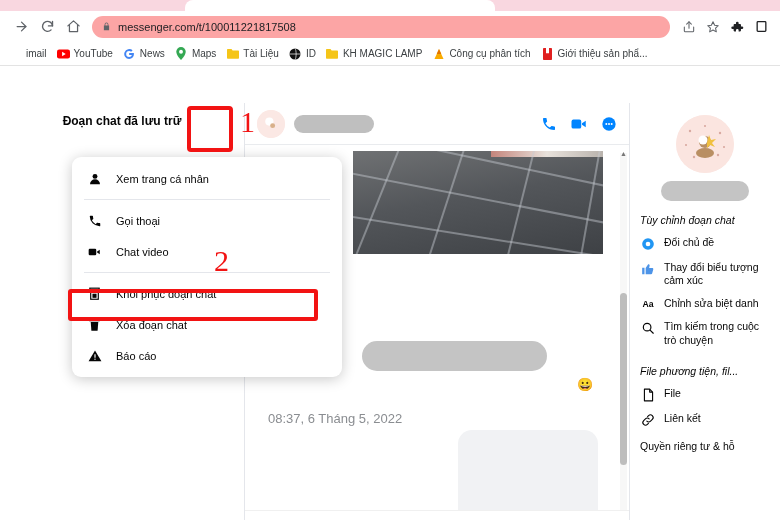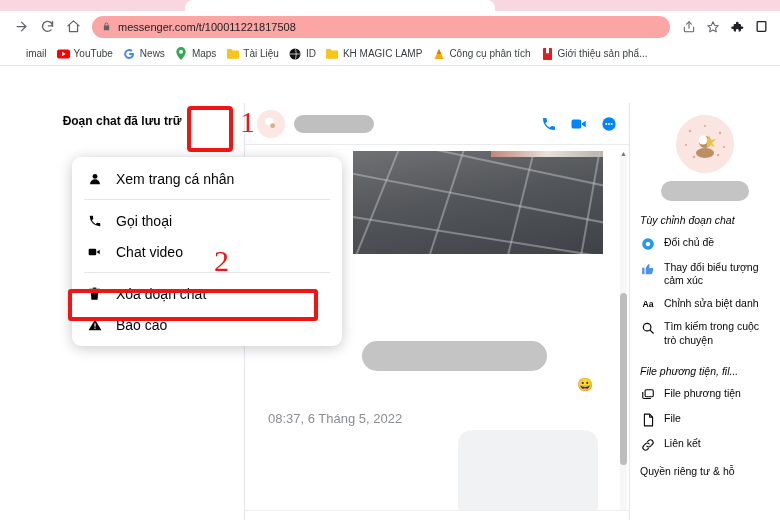--- a/index.html
+++ b/index.html
@@ -279,21 +279,21 @@
     padding: 6px 0;
     z-index: 60;
   }
   .menu-item {
     height: 31px;
     display: flex; align-items: center;
     padding: 0 14px;
     gap: 13px;
   }
   .menu-ico { width: 17px; display:flex; align-items:center; justify-content:center; flex:0 0 auto; color:#050505;}
-  .menu-label { font-size: 14px; color: #050505; }
+  .menu-label { font-size: 11px; color: #050505; }
   .menu-sep { height: 1px; background: #e4e6eb; margin: 5px 12px; }
 
   
   .ann-box {
     position: absolute;
     border: 4px solid #f21313;
     z-index: 90;
     pointer-events: none;
   }
   #ann-box-1 { left: 187px; top: 106px; width: 46px; height: 46px; border-radius: 4px; }
@@ -622,29 +622,20 @@
           <svg width="14" height="14" viewBox="0 0 24 24" fill="none" stroke="#050505" stroke-width="2" stroke-linecap="round">
               <circle cx="10.5" cy="10.5" r="6.5"></circle>
               <line x1="15.5" y1="15.5" x2="21" y2="21"></line>
             </svg>
         </span>
         <span class="rc-label">Tìm kiếm trong cuộc trò chuyện</span>
       </div>
 
       <div class="rc-section-title">File phương tiện, fil...</div>
 
-      <div class="rc-item">
-        <span class="rc-ico">
-          <svg width="14" height="14" viewBox="0 0 24 24" fill="none" stroke="#050505" stroke-width="1.9">
-              <rect x="7" y="3" width="14" height="12" rx="2"></rect>
-              <path d="M17 18H5a2 2 0 01-2-2V7"></path>
-            </svg>
-        </span>
-        <span class="rc-label">File phương tiện</span>
-      </div>
 
       <div class="rc-item">
         <span class="rc-ico">
           <svg width="13" height="14" viewBox="0 0 20 24" fill="none" stroke="#050505" stroke-width="1.9" stroke-linejoin="round">
               <path d="M3 2h9l5 5v15H3z"></path>
               <path d="M12 2v5h5"></path>
             </svg>
         </span>
         <span class="rc-label">File</span>
       </div>
@@ -691,20 +682,30 @@
         <svg width="15" height="14" viewBox="0 0 24 24" fill="#050505">
             <rect x="2" y="6.5" width="13" height="11" rx="2"></rect>
             <path d="M16.5 11l4.5-3v8l-4.5-3z"></path>
           </svg>
       </span>
       <span class="menu-label">Chat video</span>
     </div>
 
     <div class="menu-sep"></div>
 
+    <div class="menu-item">
+      <span class="menu-ico">
+        <svg width="13" height="14" viewBox="0 0 20 24" fill="none" stroke="#050505" stroke-width="2">
+            <rect x="2" y="2" width="16" height="4.5"></rect>
+            <rect x="3.5" y="8" width="13" height="13"></rect>
+            <rect x="7.5" y="12.5" width="5" height="5" fill="#050505"></rect>
+          </svg>
+      </span>
+      <span class="menu-label">Khôi phục đoạn chat</span>
+    </div>
 
     <div class="menu-item">
       <span class="menu-ico">
         <svg width="13" height="14" viewBox="0 0 20 24" fill="#050505">
             <rect x="1" y="3" width="18" height="2.6"></rect>
             <path d="M7 1h6v2H7z"></path>
             <path d="M3.5 7h13l-1.2 15H4.7z"></path>
           </svg>
       </span>
       <span class="menu-label">Xóa đoạn chat</span>

